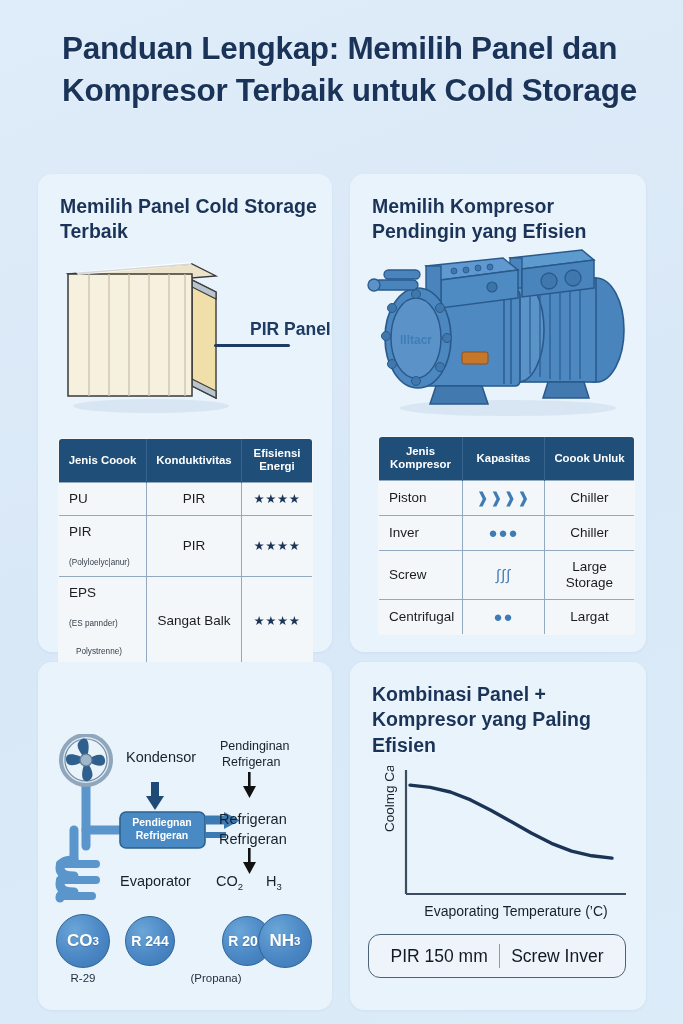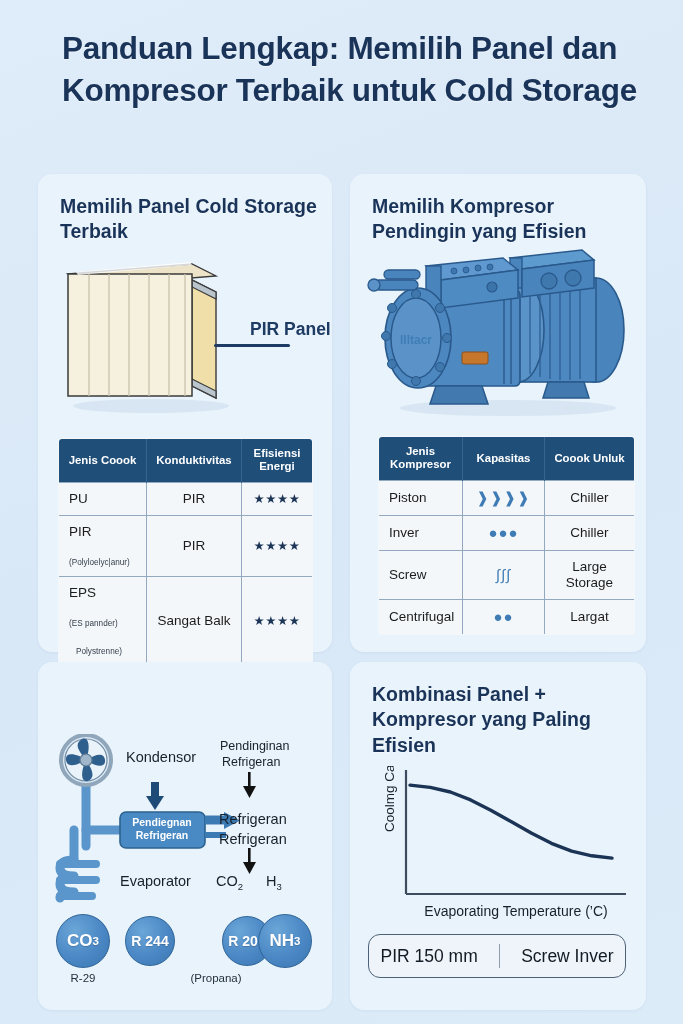--- a/index.html
+++ b/index.html
@@ -143,21 +143,21 @@
 
   
   .chart-wrap { position: absolute; left: 14px; top: 104px; width: 270px; height: 160px; }
   .combo-badge {
     position: absolute;
     left: 18px; top: 272px; width: 258px; height: 44px;
     border: 1.6px solid #4c6278;
     border-radius: 12px;
     background: #eef4fa;
     display: flex; align-items: center; justify-content: center;
-    gap: 10px;
+    gap: 0;
   }
   .combo-badge span {
     font-size: 17.5px; color: #121a24; font-weight: normal;
     padding: 0 11px;
   }
   .badge-div { width: 1.4px; height: 24px; background: #8c9cab; }
 </style>
 </head>
 <body>
 

